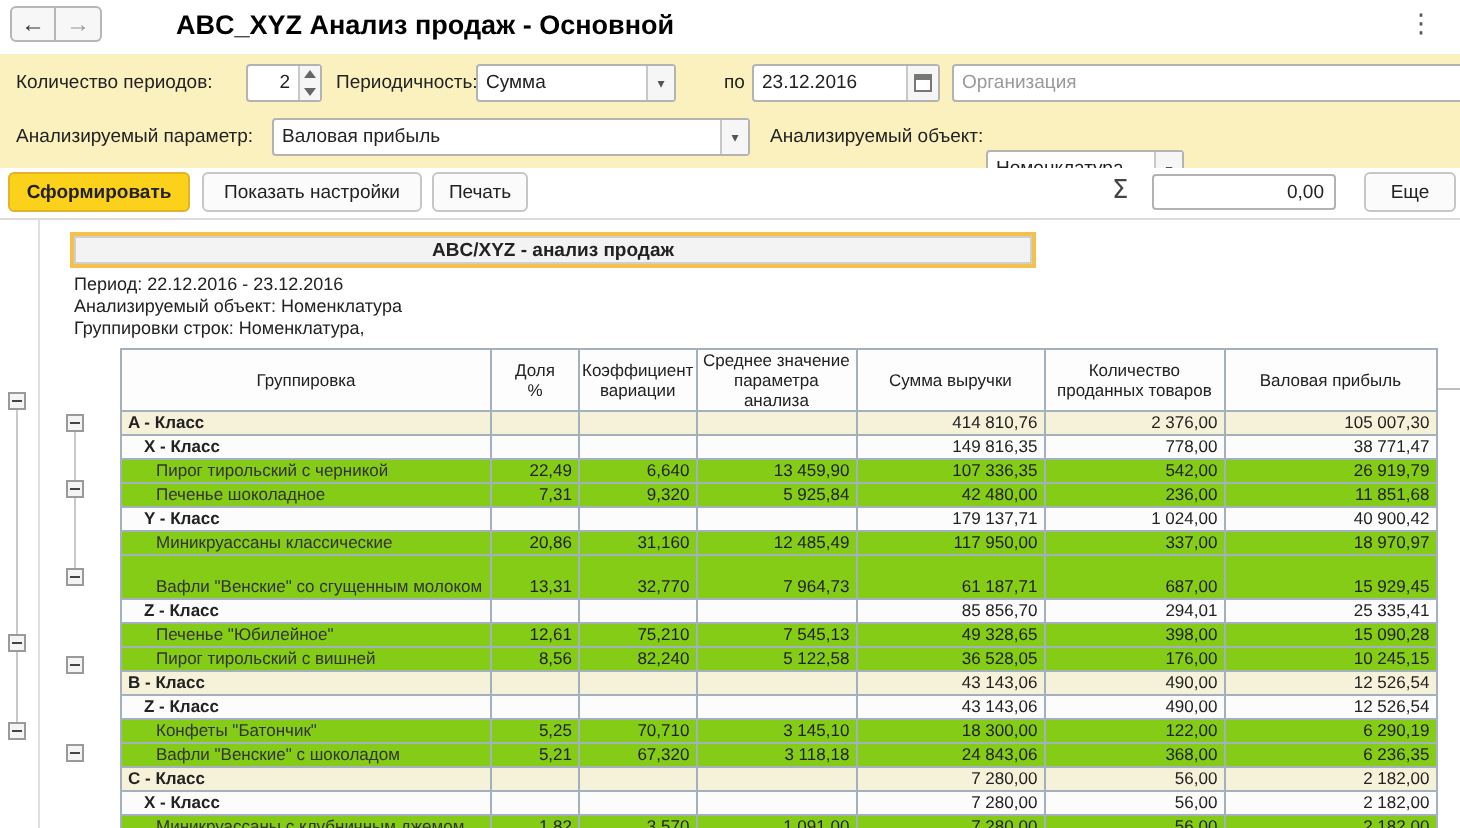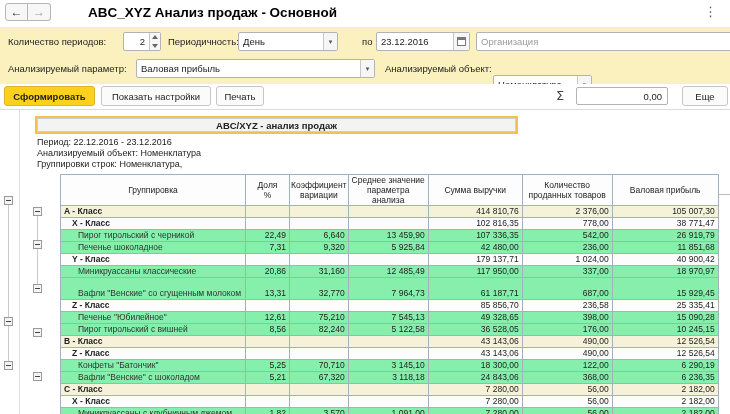--- a/index.html
+++ b/index.html
@@ -76,21 +76,21 @@
                                    overflow:hidden; }
   .grid-table th { background:#fdfdfd; color:#222; font-weight:normal; text-align:center;
                    vertical-align:middle; white-space:pre-line; height:21px; padding:0 1px; }
   .grid-table td { vertical-align:bottom; padding:0 3px 1px 3px; color:#222; }
   .c-num { text-align:right; white-space:nowrap; }
   .c-label { text-align:left; white-space:nowrap; }
   tr.row-class1 { background:#f6f2d9; }
   tr.row-class1 .c-label { font-weight:bold; padding-left:3px; }
   tr.row-class2 { background:#fcfcfc; }
   tr.row-class2 .c-label { font-weight:bold; padding-left:11px; }
-  tr.row-item { background:#86efac;margin-left:12px; }
+  tr.row-item { background:#84cc16;margin-left:12px; }
   tr.row-item .c-label { padding-left:17px; color:#333; }
   tr.row-tall .c-label { white-space:normal; }
 </style>
 </head>
 <body>
 
 <div class="screen">
 
   <div class="titlebar">
     <div class="navgroup">
@@ -113,21 +113,21 @@
         <span>
             <i class="tri-up"></i>
           </span>
         <span>
             <i class="tri-dn"></i>
           </span>
       </span>
     </div>
     <div class="flabel" style="left:168px; top:9px;">Периодичность:</div>
     <div class="field" style="left:238px; top:5px; width:100px;">
-      <span class="val">День</span>
+      <span class="val">Сумма</span>
       <span class="dd">▾</span>
     </div>
     <div class="flabel" style="left:362px; top:9px;">по</div>
     <div class="field" style="left:376px; top:5px; width:94px;">
       <span class="val">23.12.2016</span>
       <span class="calcol">
           <i class="calicon"></i>
         </span>
     </div>
     <div class="field" style="left:476px; top:5px; width:286px;">
@@ -215,21 +215,21 @@
           <td class="c-num"></td>
           <td class="c-num">414 810,76</td>
           <td class="c-num">2 376,00</td>
           <td class="c-num">105 007,30</td>
         </tr>
         <tr class="row-class2" style="height: 11px;">
           <td class="c-label">X - Класс</td>
           <td class="c-num"></td>
           <td class="c-num"></td>
           <td class="c-num"></td>
-          <td class="c-num">102 816,35</td>
+          <td class="c-num">149 816,35</td>
           <td class="c-num">778,00</td>
           <td class="c-num">38 771,47</td>
         </tr>
         <tr class="row-item" style="height: 11px;">
           <td class="c-label">Пирог тирольский с черникой</td>
           <td class="c-num">22,49</td>
           <td class="c-num">6,640</td>
           <td class="c-num">13 459,90</td>
           <td class="c-num">107 336,35</td>
           <td class="c-num">542,00</td>
@@ -270,21 +270,21 @@
           <td class="c-num">61 187,71</td>
           <td class="c-num">687,00</td>
           <td class="c-num">15 929,45</td>
         </tr>
         <tr class="row-class2" style="height: 11px;">
           <td class="c-label">Z - Класс</td>
           <td class="c-num"></td>
           <td class="c-num"></td>
           <td class="c-num"></td>
           <td class="c-num">85 856,70</td>
-          <td class="c-num">236,58</td>
+          <td class="c-num">294,01</td>
           <td class="c-num">25 335,41</td>
         </tr>
         <tr class="row-item" style="height: 11px;">
           <td class="c-label">Печенье "Юбилейное"</td>
           <td class="c-num">12,61</td>
           <td class="c-num">75,210</td>
           <td class="c-num">7 545,13</td>
           <td class="c-num">49 328,65</td>
           <td class="c-num">398,00</td>
           <td class="c-num">15 090,28</td>

